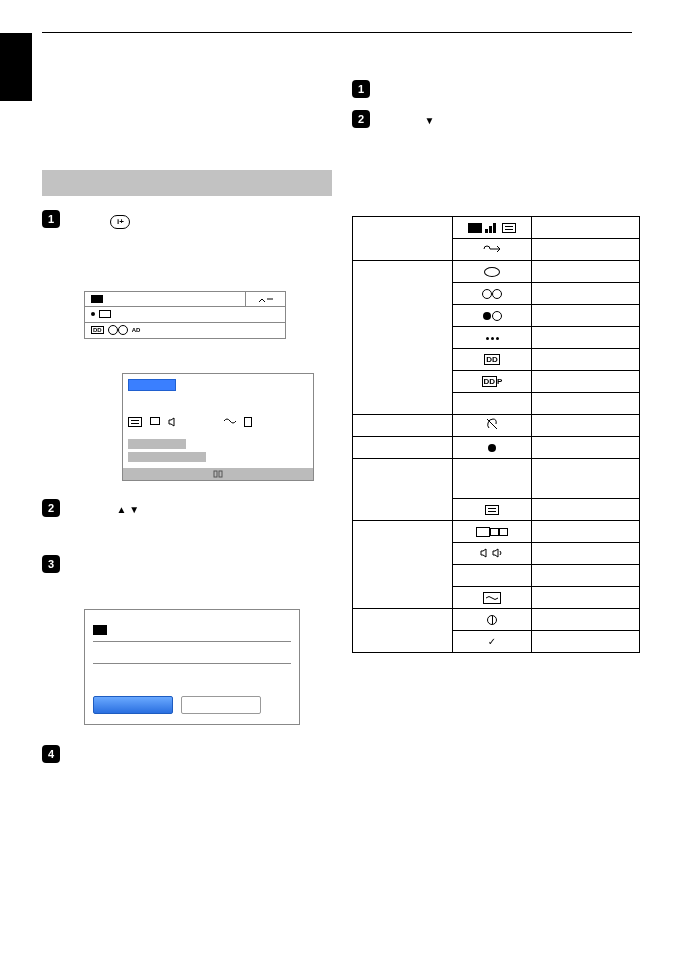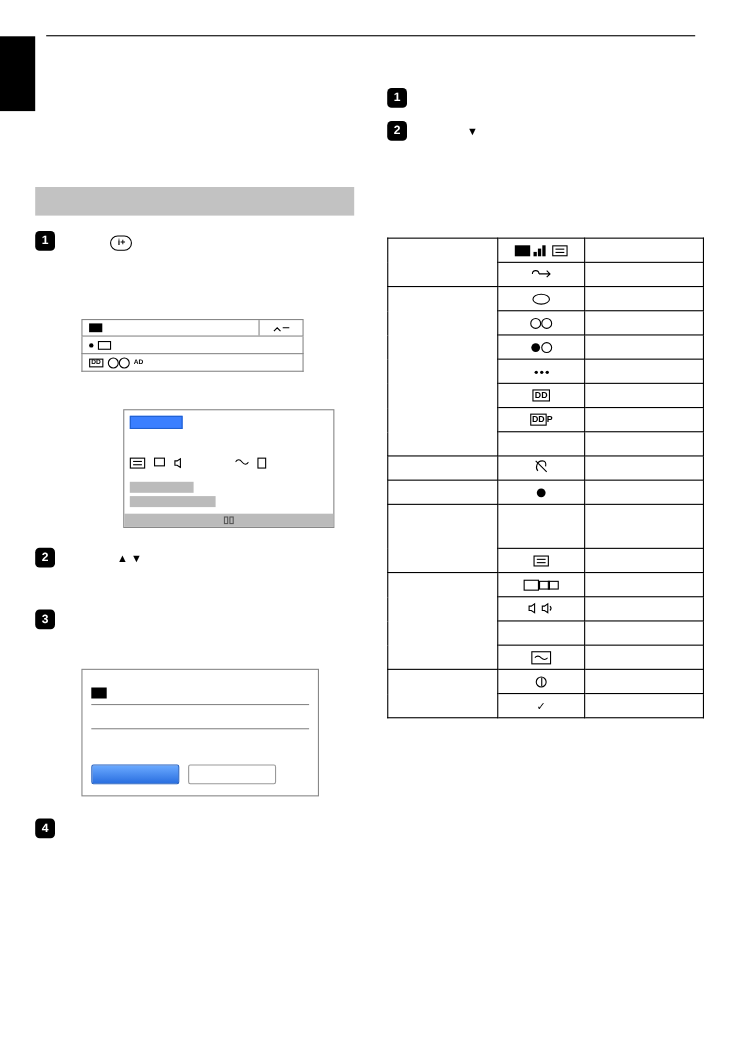--- a/index.html
+++ b/index.html
@@ -23,21 +23,21 @@
     position: absolute;
     top: 33px;
     left: 0;
     width: 32px;
     height: 68px;
     background: #000;
   }
   .left-col {
     position: absolute;
     top: 170px;
-    left: 32px;
+    left: 42px;
     width: 286px;
   }
   .gray-bar {
     width: 290px;
     height: 26px;
     background: #c2c2c2;
     margin-bottom: 14px;
   }
   .step-num {
     display: inline-block;

